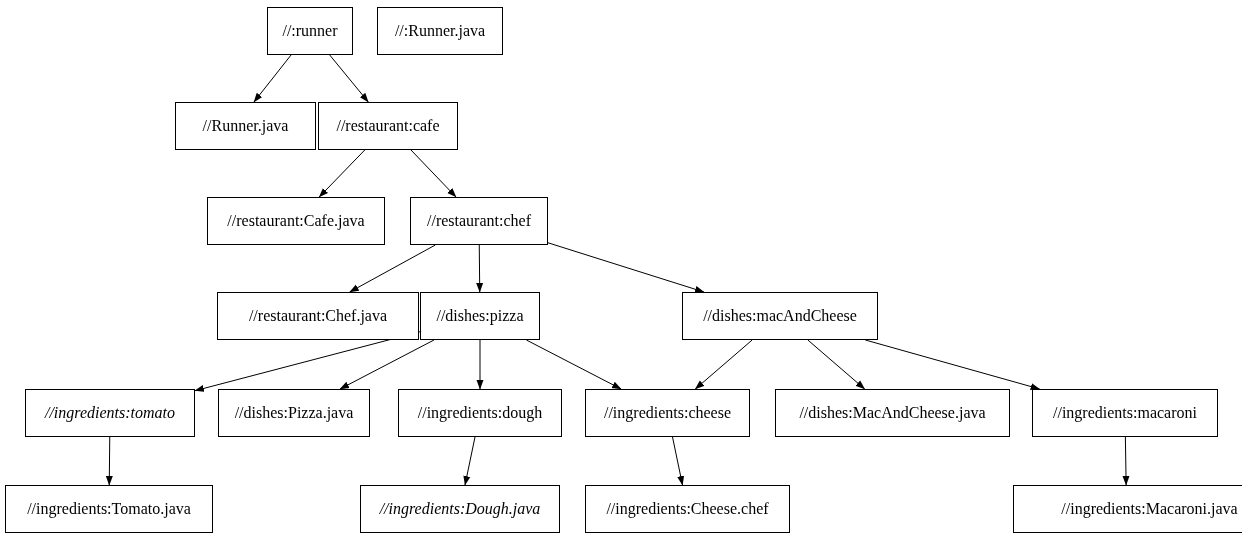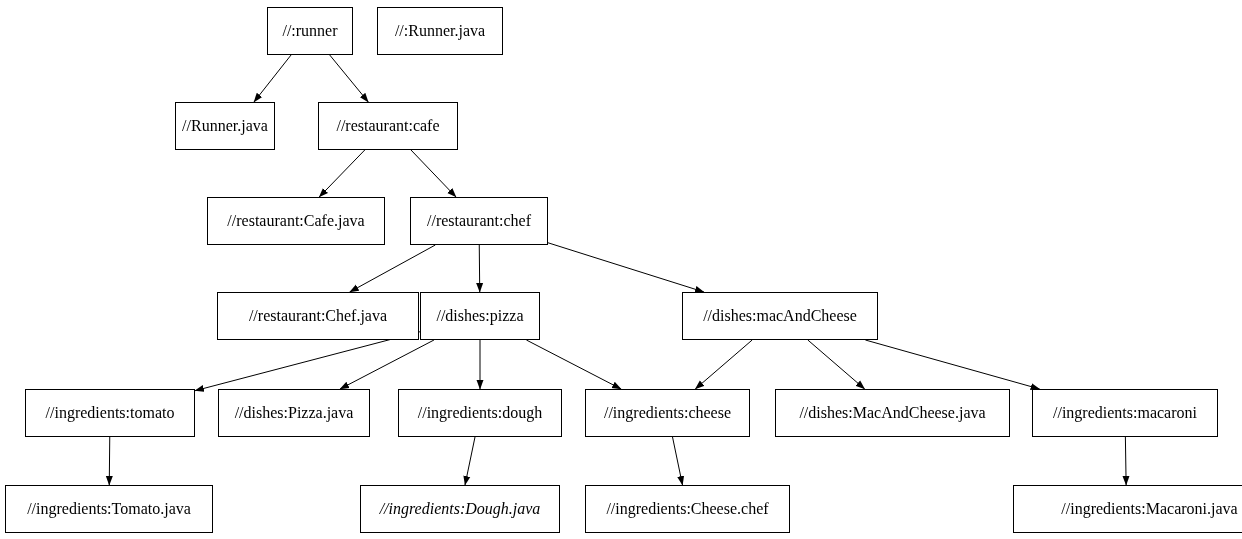--- a/index.html
+++ b/index.html
@@ -57,42 +57,42 @@
       <line x1="475" y1="437" x2="465" y2="485" stroke="#000000" stroke-width="1" marker-end="url(#arrow)"></line>
       <line x1="672.5" y1="437" x2="682.5" y2="485" stroke="#000000" stroke-width="1" marker-end="url(#arrow)"></line>
       <line x1="1125.375" y1="437" x2="1126.125" y2="485" stroke="#000000" stroke-width="1" marker-end="url(#arrow)"></line>
     </svg>
 <div class="node" style="left: 267px; top: 7px; width: 86px; height: 48px; border-color: rgb(0, 0, 0); color: rgb(0, 0, 0);">
       <span>//:runner</span>
     </div>
     <div class="node" style="left: 377px; top: 7px; width: 126px; height: 48px; border-color: rgb(0, 0, 0); color: rgb(0, 0, 0);">
       <span>//:Runner.java</span>
     </div>
-    <div class="node" style="left: 175px; top: 102px; width: 100px; height: 48px; border-color: rgb(0, 0, 0); color: rgb(0, 0, 0);">
+    <div class="node" style="left: 175px; top: 102px; width: 141px; height: 48px; border-color: rgb(0, 0, 0); color: rgb(0, 0, 0);">
       <span>//Runner.java</span>
     </div>
     <div class="node" style="left: 318px; top: 102px; width: 140px; height: 48px; border-color: rgb(0, 0, 0); color: rgb(0, 0, 0);">
       <span>//restaurant:cafe</span>
     </div>
     <div class="node" style="left: 207px; top: 197px; width: 178px; height: 48px; border-color: rgb(0, 0, 0); color: rgb(0, 0, 0);">
       <span>//restaurant:Cafe.java</span>
     </div>
     <div class="node" style="left: 410px; top: 197px; width: 138px; height: 48px; border-color: rgb(0, 0, 0); color: rgb(0, 0, 0);">
       <span>//restaurant:chef</span>
     </div>
     <div class="node" style="left: 217px; top: 292px; width: 202px; height: 48px; border-color: rgb(0, 0, 0); color: rgb(0, 0, 0);">
       <span>//restaurant:Chef.java</span>
     </div>
     <div class="node" style="left: 420px; top: 292px; width: 120px; height: 48px; border-color: rgb(0, 0, 0); color: rgb(0, 0, 0);">
       <span>//dishes:pizza</span>
     </div>
     <div class="node" style="left: 682px; top: 292px; width: 196px; height: 48px; border-color: rgb(0, 0, 0); color: rgb(0, 0, 0);">
       <span>//dishes:macAndCheese</span>
     </div>
-    <div class="node" style="left: 25px; top: 389px; width: 170px; height: 48px; border-color: rgb(0, 0, 0); color: rgb(0, 0, 0);">
+    <div class="node" style="left: 25px; top: 389px; width: 170px; height: 48px; border-color: rgb(0, 0, 0); color: rgb(0, 0, 0); font-style: italic;">
       <span>//ingredients:tomato</span>
     </div>
     <div class="node" style="left: 218px; top: 389px; width: 152px; height: 48px; border-color: rgb(0, 0, 0); color: rgb(0, 0, 0);">
       <span>//dishes:Pizza.java</span>
     </div>
     <div class="node" style="left: 398px; top: 389px; width: 164px; height: 48px; border-color: rgb(0, 0, 0); color: rgb(0, 0, 0);">
       <span>//ingredients:dough</span>
     </div>
     <div class="node" style="left: 585px; top: 389px; width: 165px; height: 48px; border-color: rgb(0, 0, 0); color: rgb(0, 0, 0);">
       <span>//ingredients:cheese</span>

